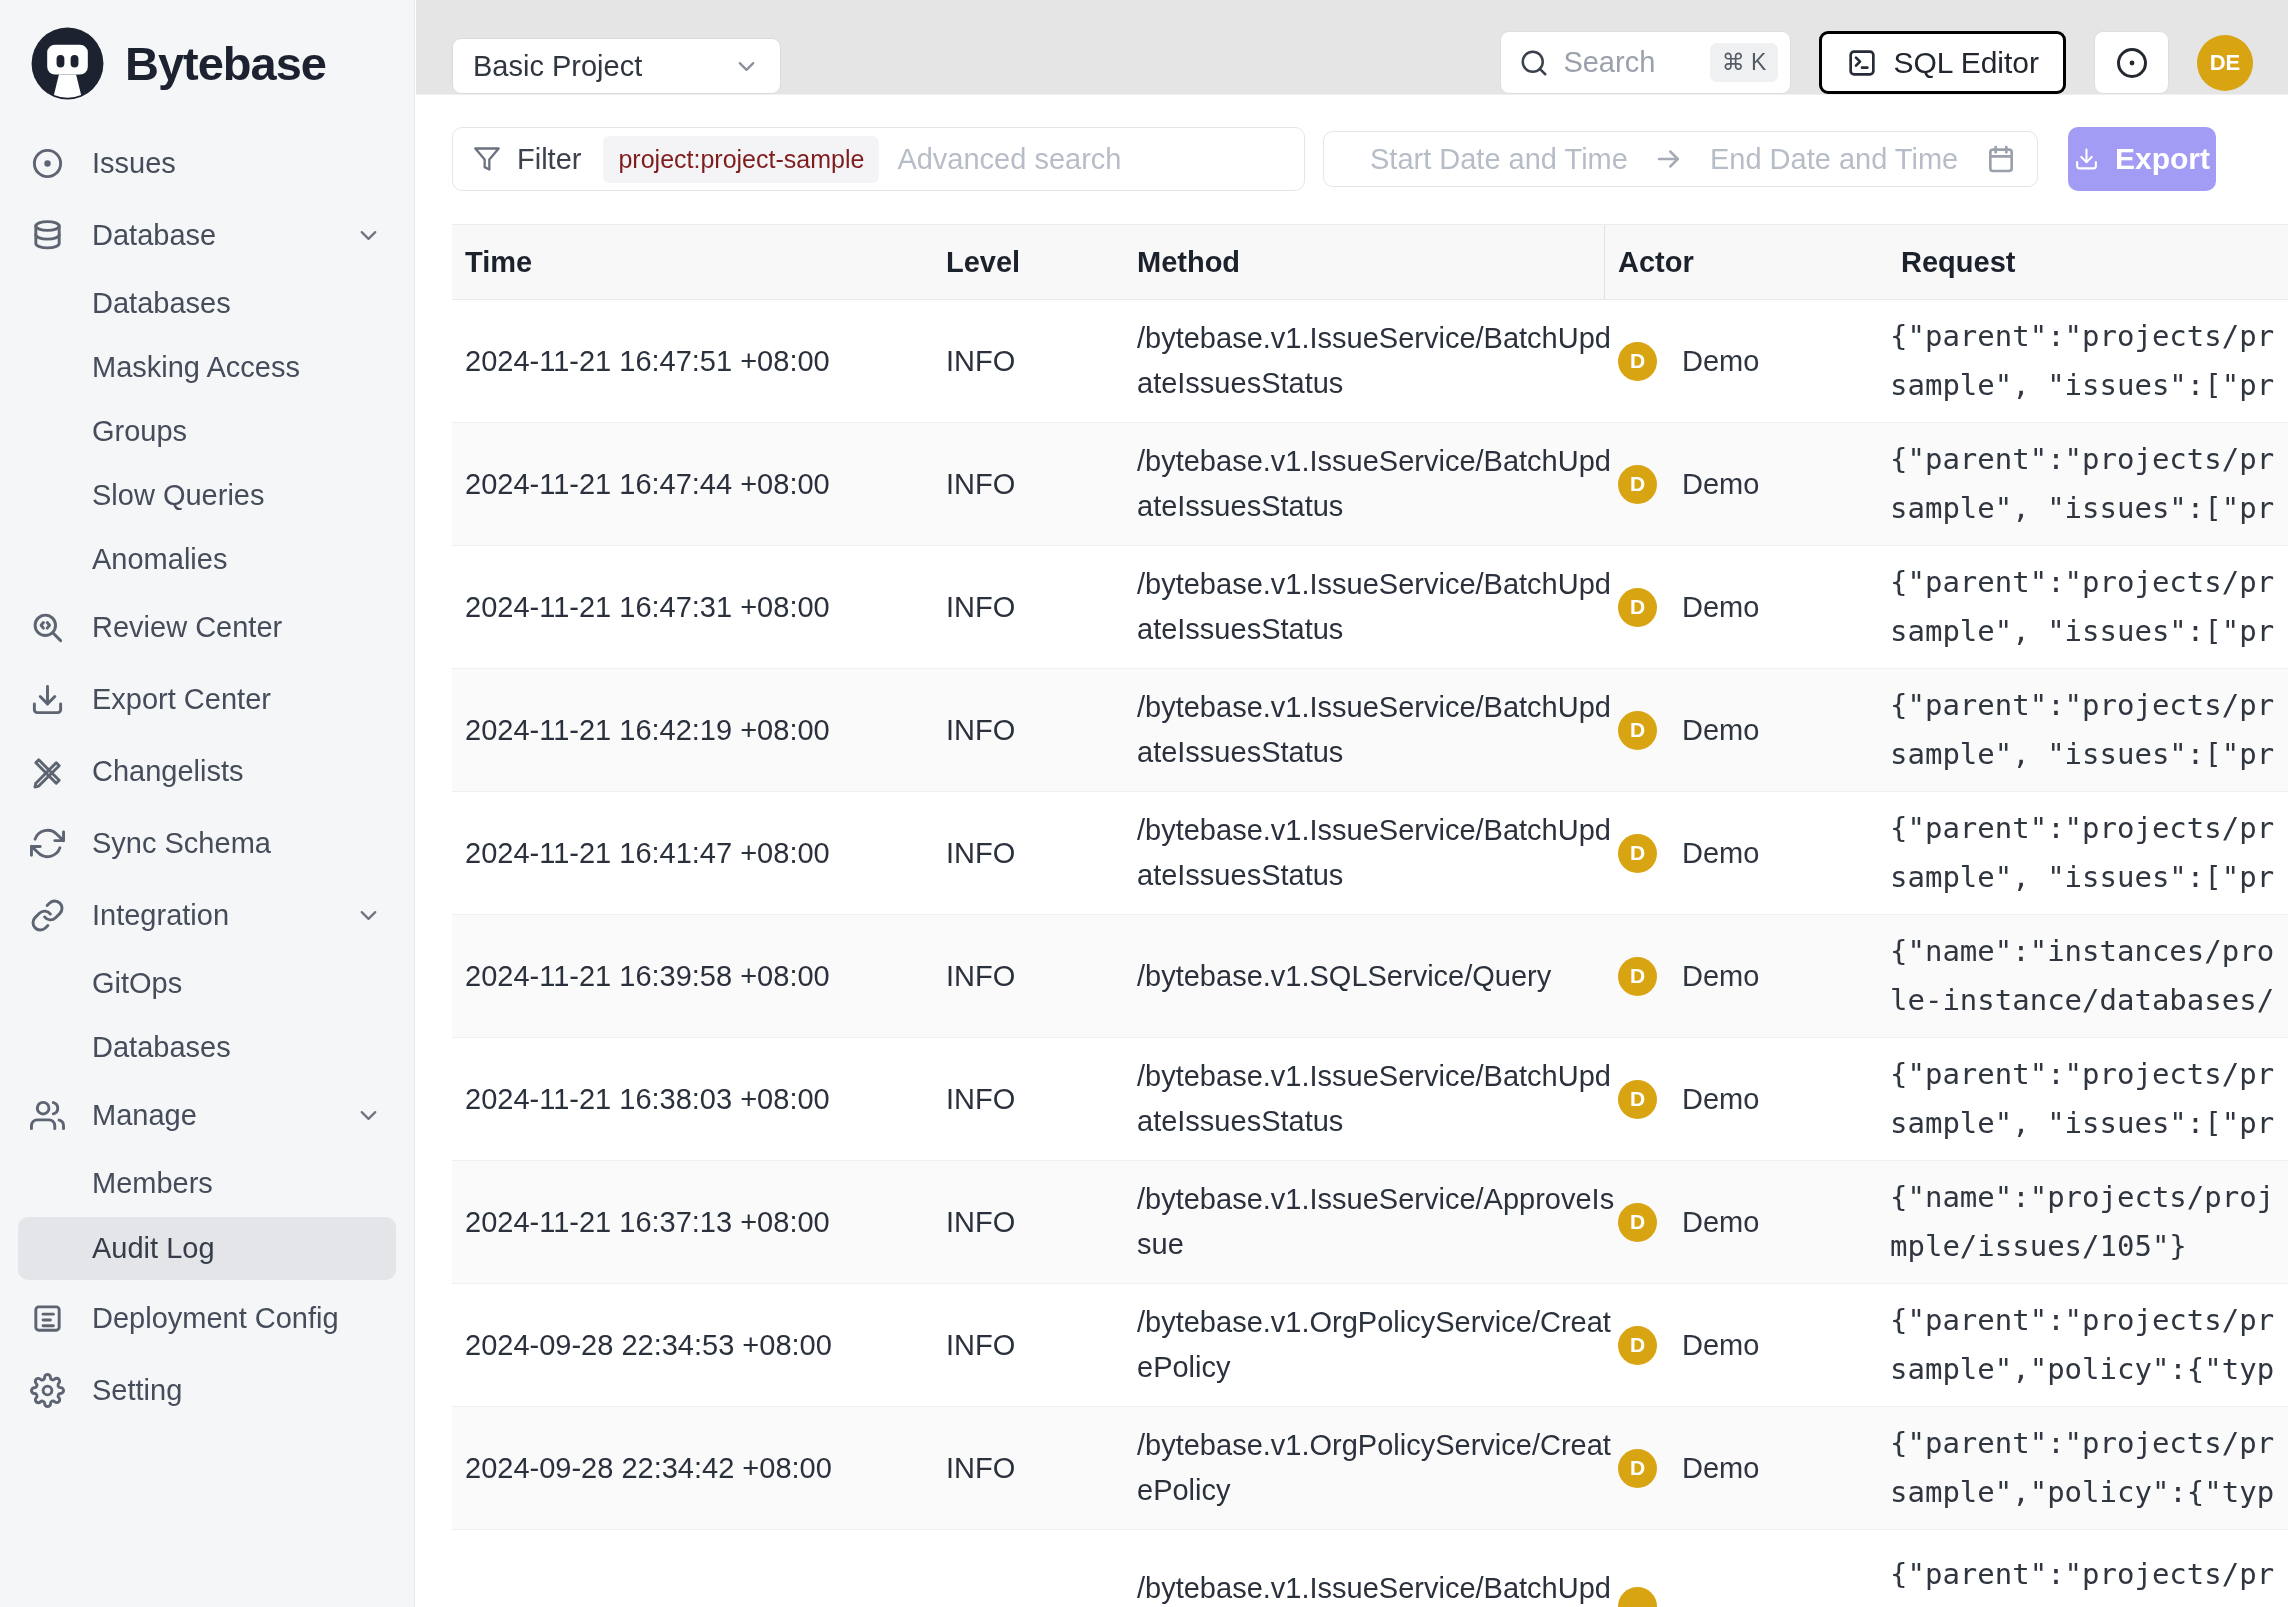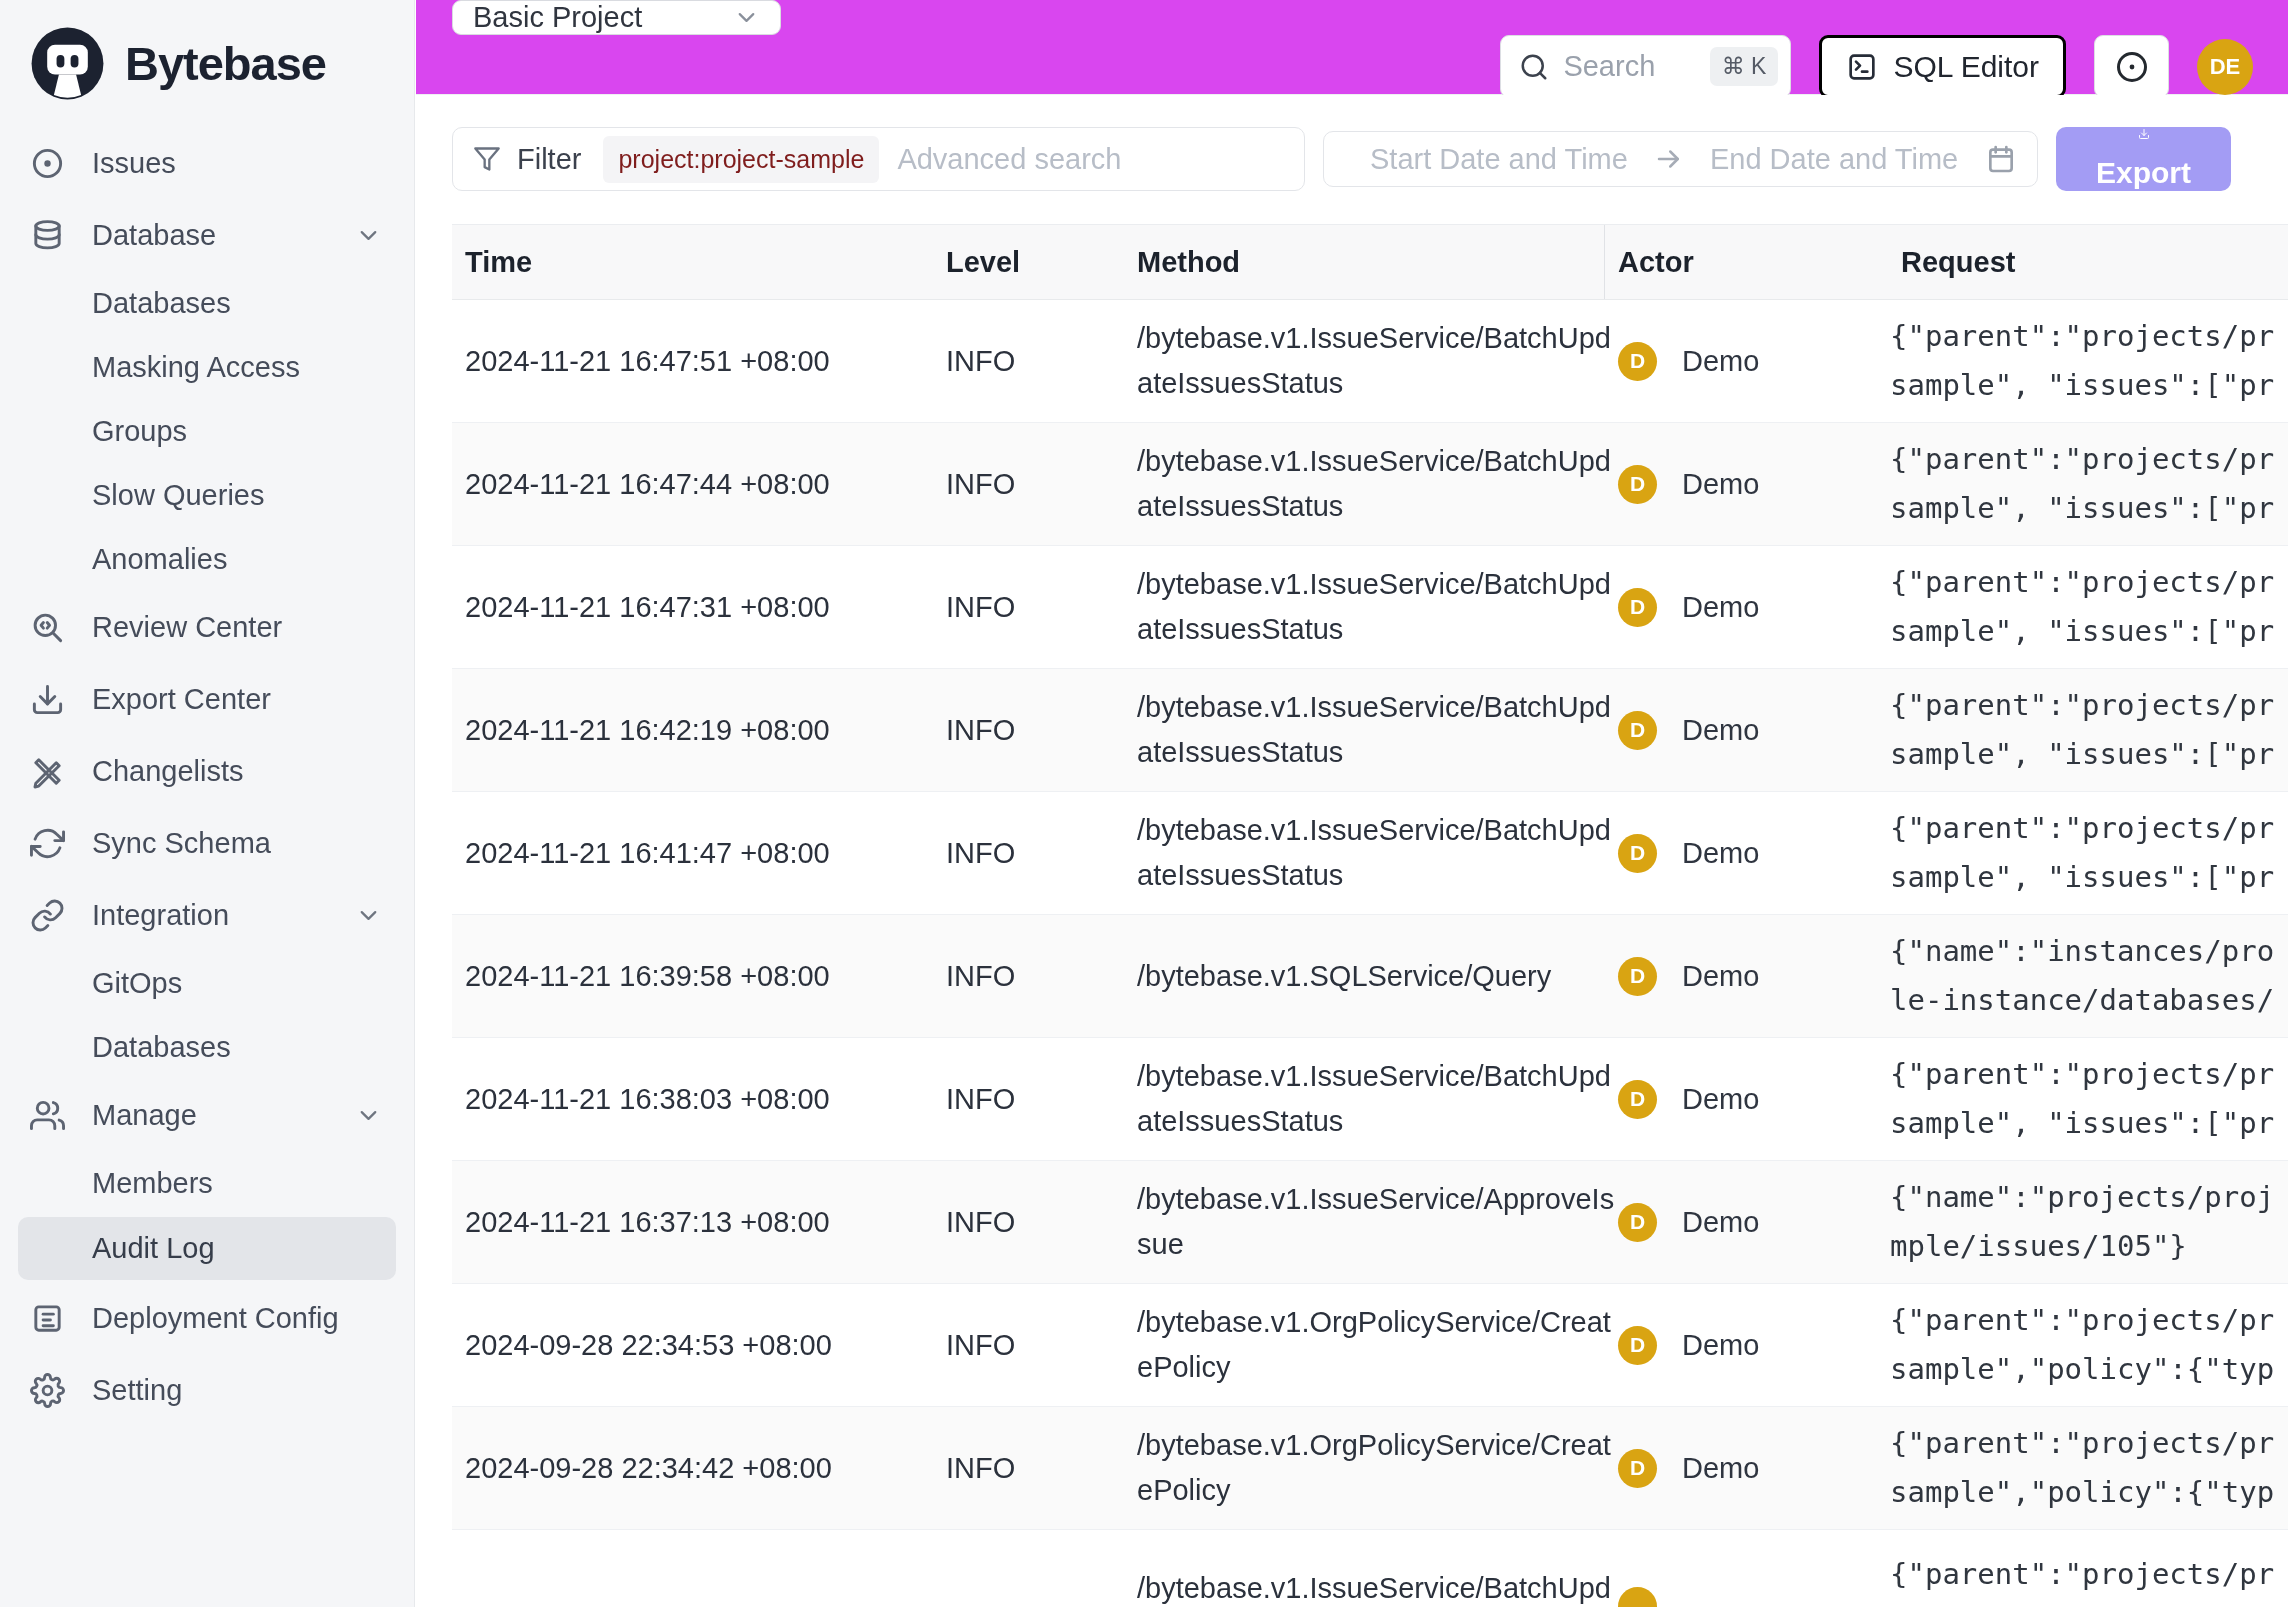--- a/index.html
+++ b/index.html
@@ -18,21 +18,21 @@
   .nav-item.sub { height:64px; }
   .nav-item.selected { background:#e3e5e9; color:#363d4a; height:63px; margin-top:2px; margin-bottom:2px; }
   .nav-icon { width:35px; height:35px; flex:0 0 35px; stroke:#5d6472; }
   .nav-icon.hidden { visibility:hidden; }
   .nav-label { margin-left:27px; font-size:29px; white-space:nowrap; }
   .nav-chevron { margin-left:auto; width:27px; height:27px; stroke:#6e7580; }
   svg.stroked { fill:none; stroke-linecap:round; stroke-linejoin:round; stroke-width:2; }
 
   
   .topbar { position:absolute; left:416px; top:0; width:1873px; height:95px;
-    background:#d946ef; border-bottom:1px solid #eef0f2; display:flex; align-items:flex-start; padding:0 36px;flex-direction:column; }
+    background:#e5e5e5; border-bottom:1px solid #eef0f2; display:flex; align-items:flex-end; padding:0 36px; }
   .project-select { display:flex; align-items:center; width:329px; height:56px;
     border:1px solid #d9dbe0; border-radius:9px; padding:0 20px; cursor:pointer; background:#fff; }
   .project-select .label { font-size:29px; color:#30353f; }
   .project-select .nav-chevron { stroke:#8a909b; }
   .topbar-right { margin-left:auto; display:flex; align-items:center; gap:28px; }
   .search-btn { display:flex; align-items:center; width:291px; height:63px; border:1px solid #dcdee3;
     border-radius:9px; padding:0 12px 0 18px; cursor:pointer; background:#fff; }
   .search-btn .icon { width:30px; height:30px; stroke:#3c424d; }
   .search-btn .label { margin-left:14px; font-size:29px; color:#9aa1ac; }
   .kbd { margin-left:auto; background:#eef0f2; border-radius:7px; padding:6px 12px;
@@ -56,22 +56,22 @@
   .filter-box .flabel { margin-left:16px; font-size:29px; color:#3b414d; }
   .chip { margin-left:22px; background:#f4f4f6; border-radius:6px; padding:9px 15px;
     font-size:25px; color:#7f1d1d; white-space:nowrap; cursor:pointer; }
   .adv { margin-left:18px; font-size:29px; color:#b7bdc7; white-space:nowrap; }
   .date-box { display:flex; align-items:center; flex:0 0 715px; height:56px;
     border:1px solid #e3e5e9; border-radius:10px; padding:0 20px; background:#fff; cursor:text; }
   .date-ph { font-size:29px; color:#b7bdc7; white-space:nowrap; }
   .date-box .start { margin-left:26px; }
   .date-arrow { width:30px; height:30px; stroke:#a6acb6; margin:0 26px; flex:0 0 auto; }
   .cal { width:32px; height:32px; stroke:#9aa1ac; margin-left:auto; flex:0 0 auto; }
-  .export-btn { display:flex; align-items:center; justify-content:center; gap:16px;
-    width:175px; height:64px; background:#a39cf4; border:none; border-radius:10px; cursor:pointer;flex-direction:column; }
+  .export-btn { margin-left:12px; display:flex; align-items:center; justify-content:center; gap:16px;
+    width:148px; height:64px; background:#a39cf4; border:none; border-radius:10px; cursor:pointer; }
   .export-btn .icon { width:30px; height:30px; stroke:#fff; }
   .export-btn .label { font-size:30px; color:#fff; font-weight:600; }
 
   
   .table { margin:33px 0 0 36px; width:1837px; }
   .thead { display:flex; height:76px; align-items:center; background:#f8f8f9;
     border-top:1px solid #ebedf0; border-bottom:1px solid #e8eaec; }
   .th { font-size:29px; font-weight:700; color:#1c222c; padding-left:13px; }
   .c-time { width:481px; flex:0 0 481px; }
   .c-level { width:191px; flex:0 0 191px; }

